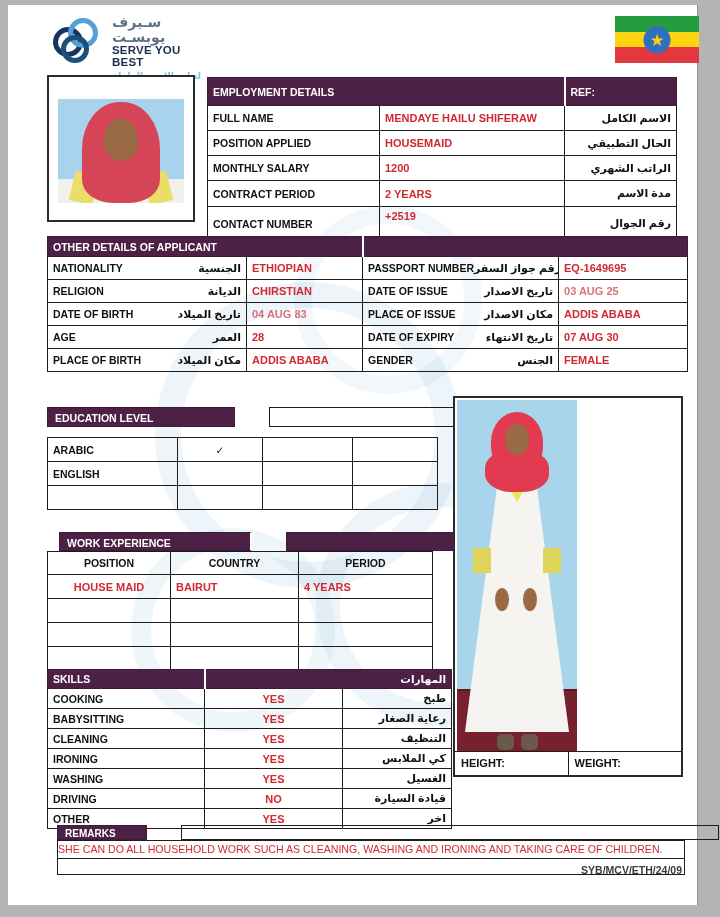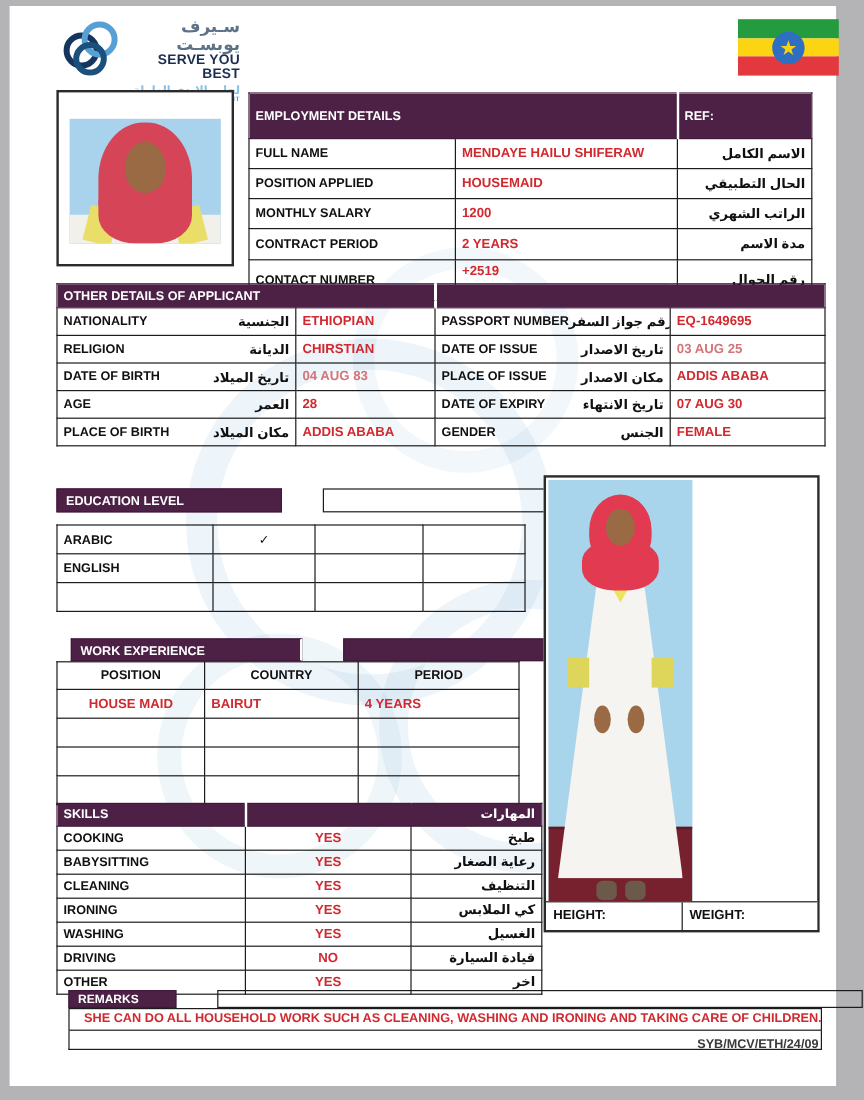--- a/index.html
+++ b/index.html
@@ -8,21 +8,21 @@
   .doc { position:absolute; left:8px; top:5px; width:690px; height:900px; background:#ffffff;
          border-right:1px solid #8f8f91; }
   .wm { position:absolute; inset:0; z-index:0; pointer-events:none; }
 
   
   .knot { position:absolute; left:45px; top:13px; width:48px; height:48px; }
   .knot i { position:absolute; border-radius:50%; background:transparent; display:block; }
   .k1 { left:0; top:9px; width:30px; height:30px; border:5px solid #16355e; }
   .k2 { left:15px; top:0; width:30px; height:30px; border:5px solid #57a0d6; }
   .k3 { left:8px; top:17px; width:28px; height:28px; border:5px solid #1b4f7c; }
-  .logo-text { position:absolute; left:94px; top:10px; width:98px; text-align:right; line-height:1.05; }
+  .logo-text { position:absolute; left:104px; top:10px; width:98px; text-align:left; line-height:1.05; }
   .lt-ar  { font-size:14px; font-weight:bold; color:#5d7286; }
   .lt-en  { font-size:11.5px; font-weight:bold; color:#1c2d52; letter-spacing:0.2px; }
   .lt-ar2 { font-size:9.5px; font-weight:bold; color:#85c4e8; margin-top:2px; }
   .lt-en2 { font-size:5.3px; font-weight:bold; color:#4a90c4; letter-spacing:0.5px; margin-top:1px; }
 
   
   .flag { position:absolute; left:607px; top:11px; width:84px; height:47px; }
   .flag .st { position:absolute; left:0; width:100%; height:33.4%; }
   .flag .disc { position:absolute; left:50%; top:50%; transform:translate(-50%,-50%);
                 width:27px; height:27px; border-radius:50%; background:#2f6fc1;
@@ -80,21 +80,21 @@
   .vtop { vertical-align:top; padding-top:3px; }
 
   
   .bar { position:absolute; display:flex;gap:34px; }
   .bar .pcell { background:#4d2146; color:#fff; font-size:10.5px; font-weight:bold;
                 padding:4px 0 0 7px; border:1px solid #40193a; }
   .bar .wcell { background:transparent; border:1.5px solid #1c1c1c; }
 
   
   .rem-red { position:absolute; border:1.5px solid #1c1c1c; color:#d02a30;
-             font-size:10.6px; font-weight:bold; padding-left:12px; line-height:17px;
+             font-size:10.6px; font-weight:normal; padding-left:0; line-height:17px;
              white-space:nowrap; overflow:hidden; background:transparent; }
   .rem-bot { position:absolute; border:1.5px solid #1c1c1c; border-top:none; }
   .fcode { position:absolute; font-size:10.5px; font-weight:bold; color:#3a3a3a;
            text-align:right; z-index:2; }
 </style>
 </head>
 <body>
 
 <div class="doc">
 
@@ -136,21 +136,21 @@
     </div>
   </div>
 
   <table style="left:199px; top:72px; width:469px;">
     <colgroup>
         <col style="width:172px">
         <col style="width:185px">
         <col style="width:112px">
       </colgroup>
     <tbody>
-        <tr style="height:38px">
+        <tr style="height:28px">
       <td class="hdr gapr" colspan="2">EMPLOYMENT DETAILS</td>
       <td class="hdr">REF:</td>
     </tr>
     <tr style="height:25px">
       <td>FULL NAME</td>
       <td class="red">MENDAYE HAILU SHIFERAW</td>
       <td class="ar">الاسم الكامل</td>
     </tr>
     <tr style="height:25px">
       <td>POSITION APPLIED</td>

